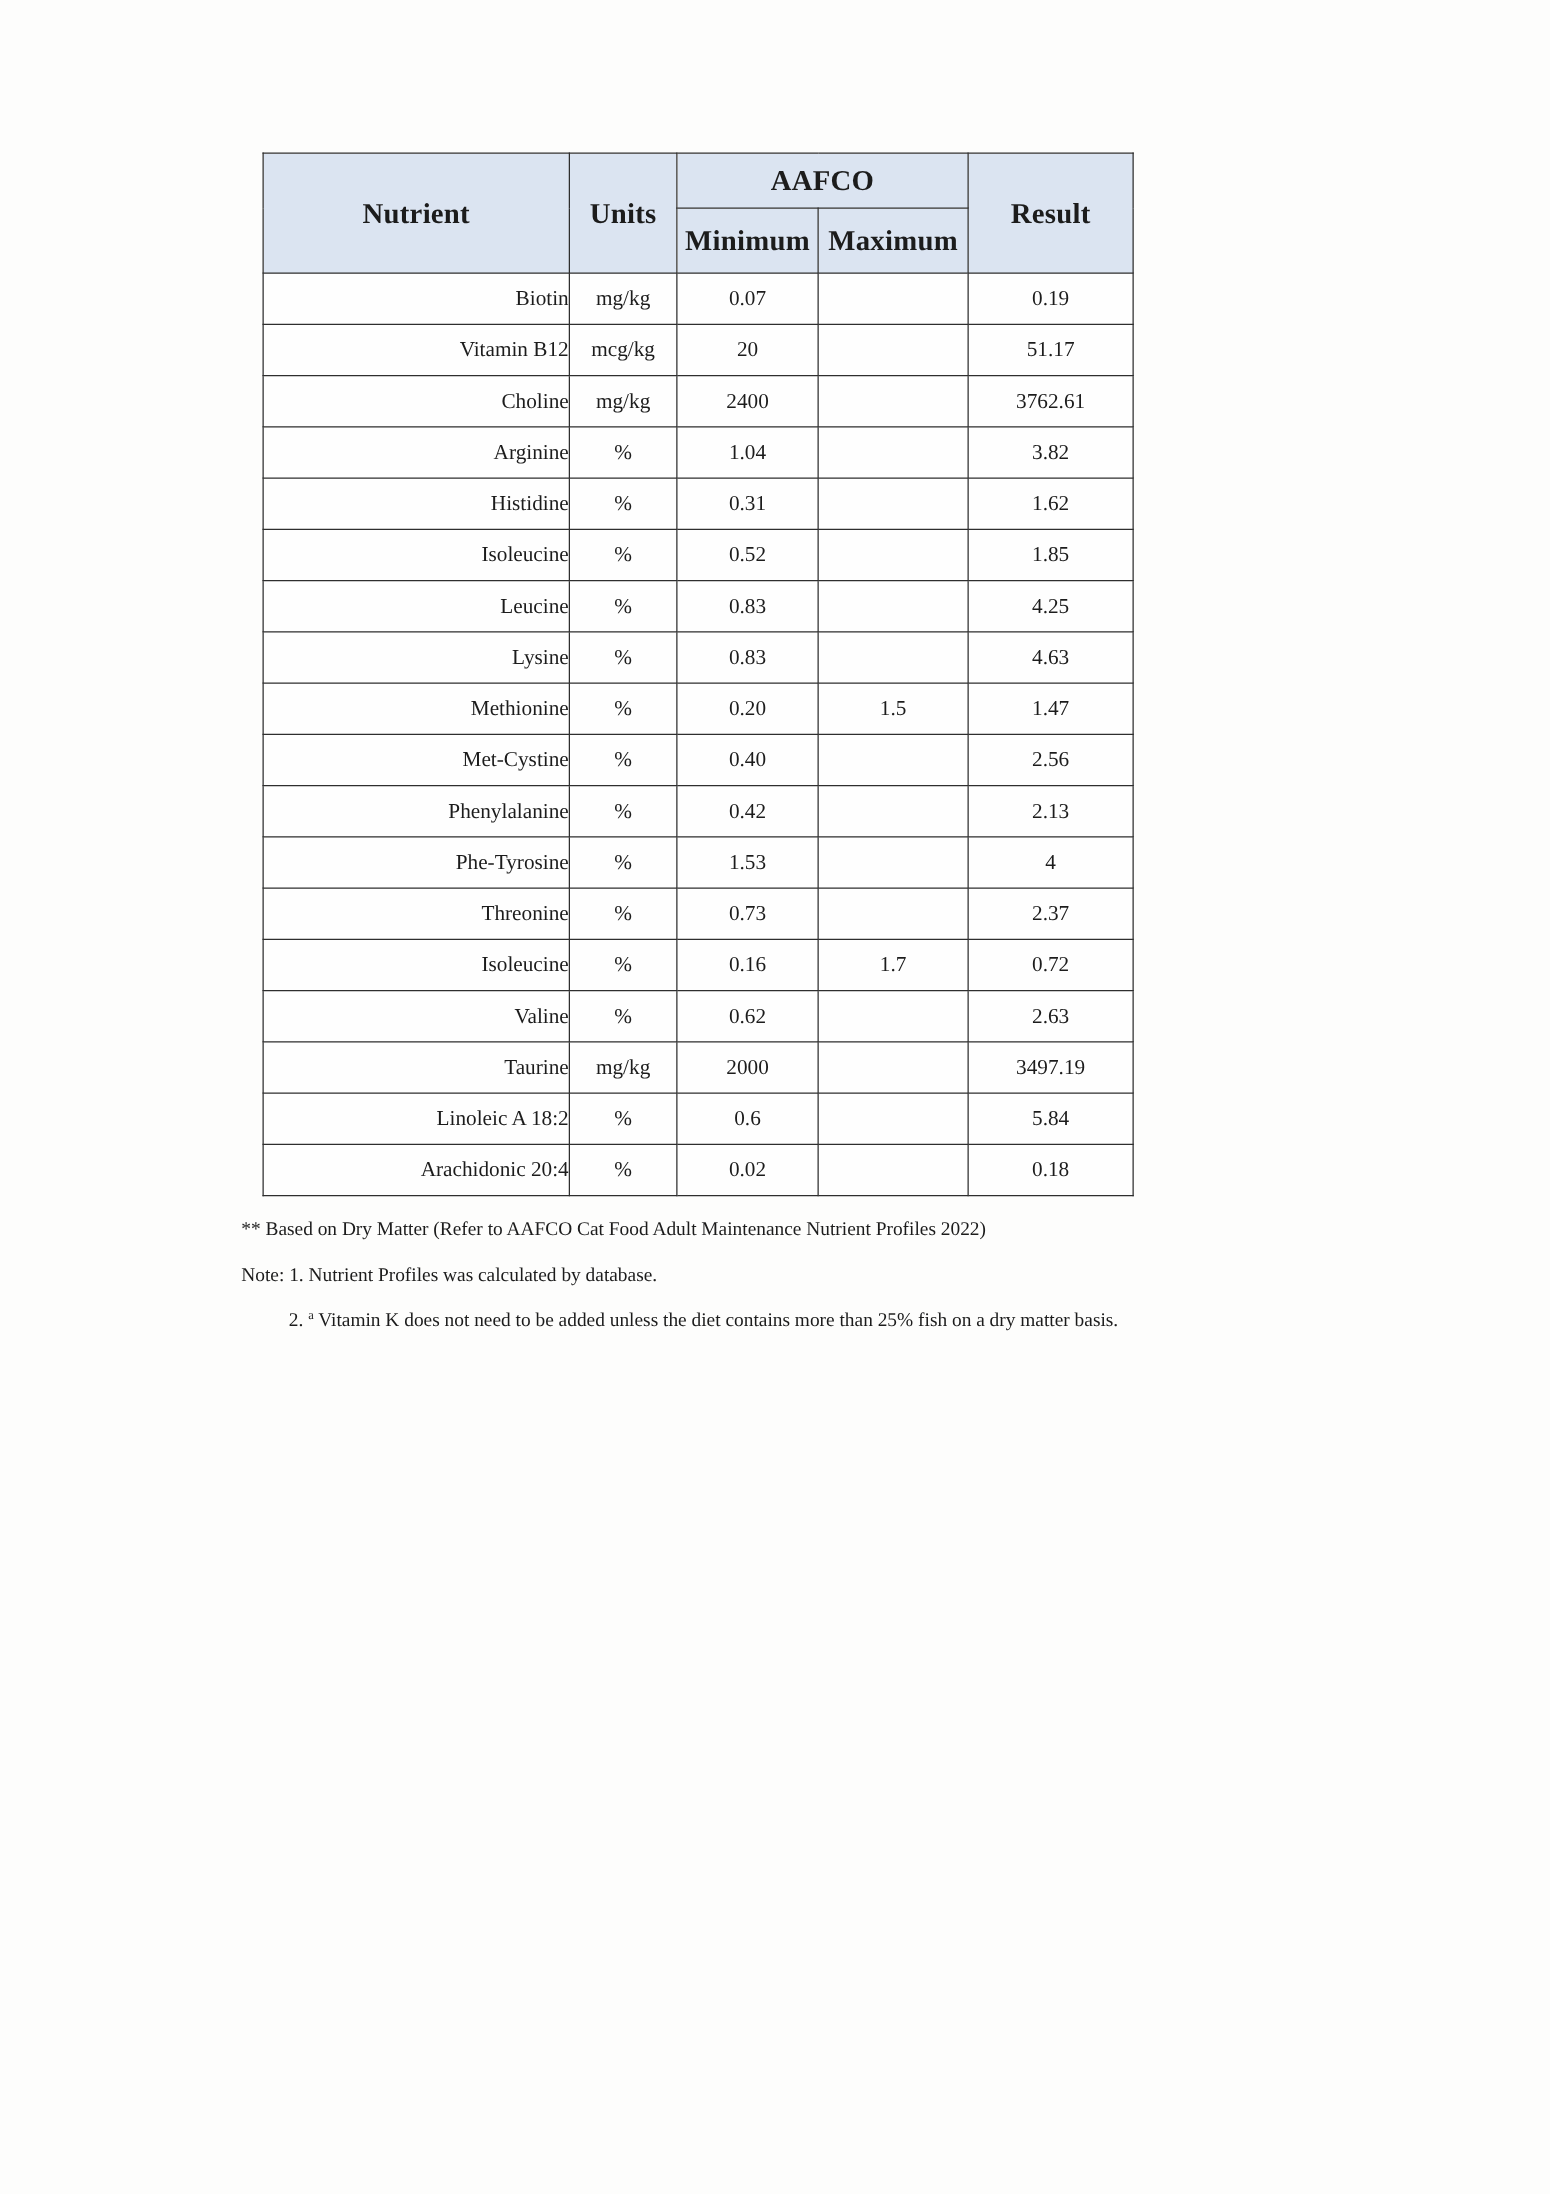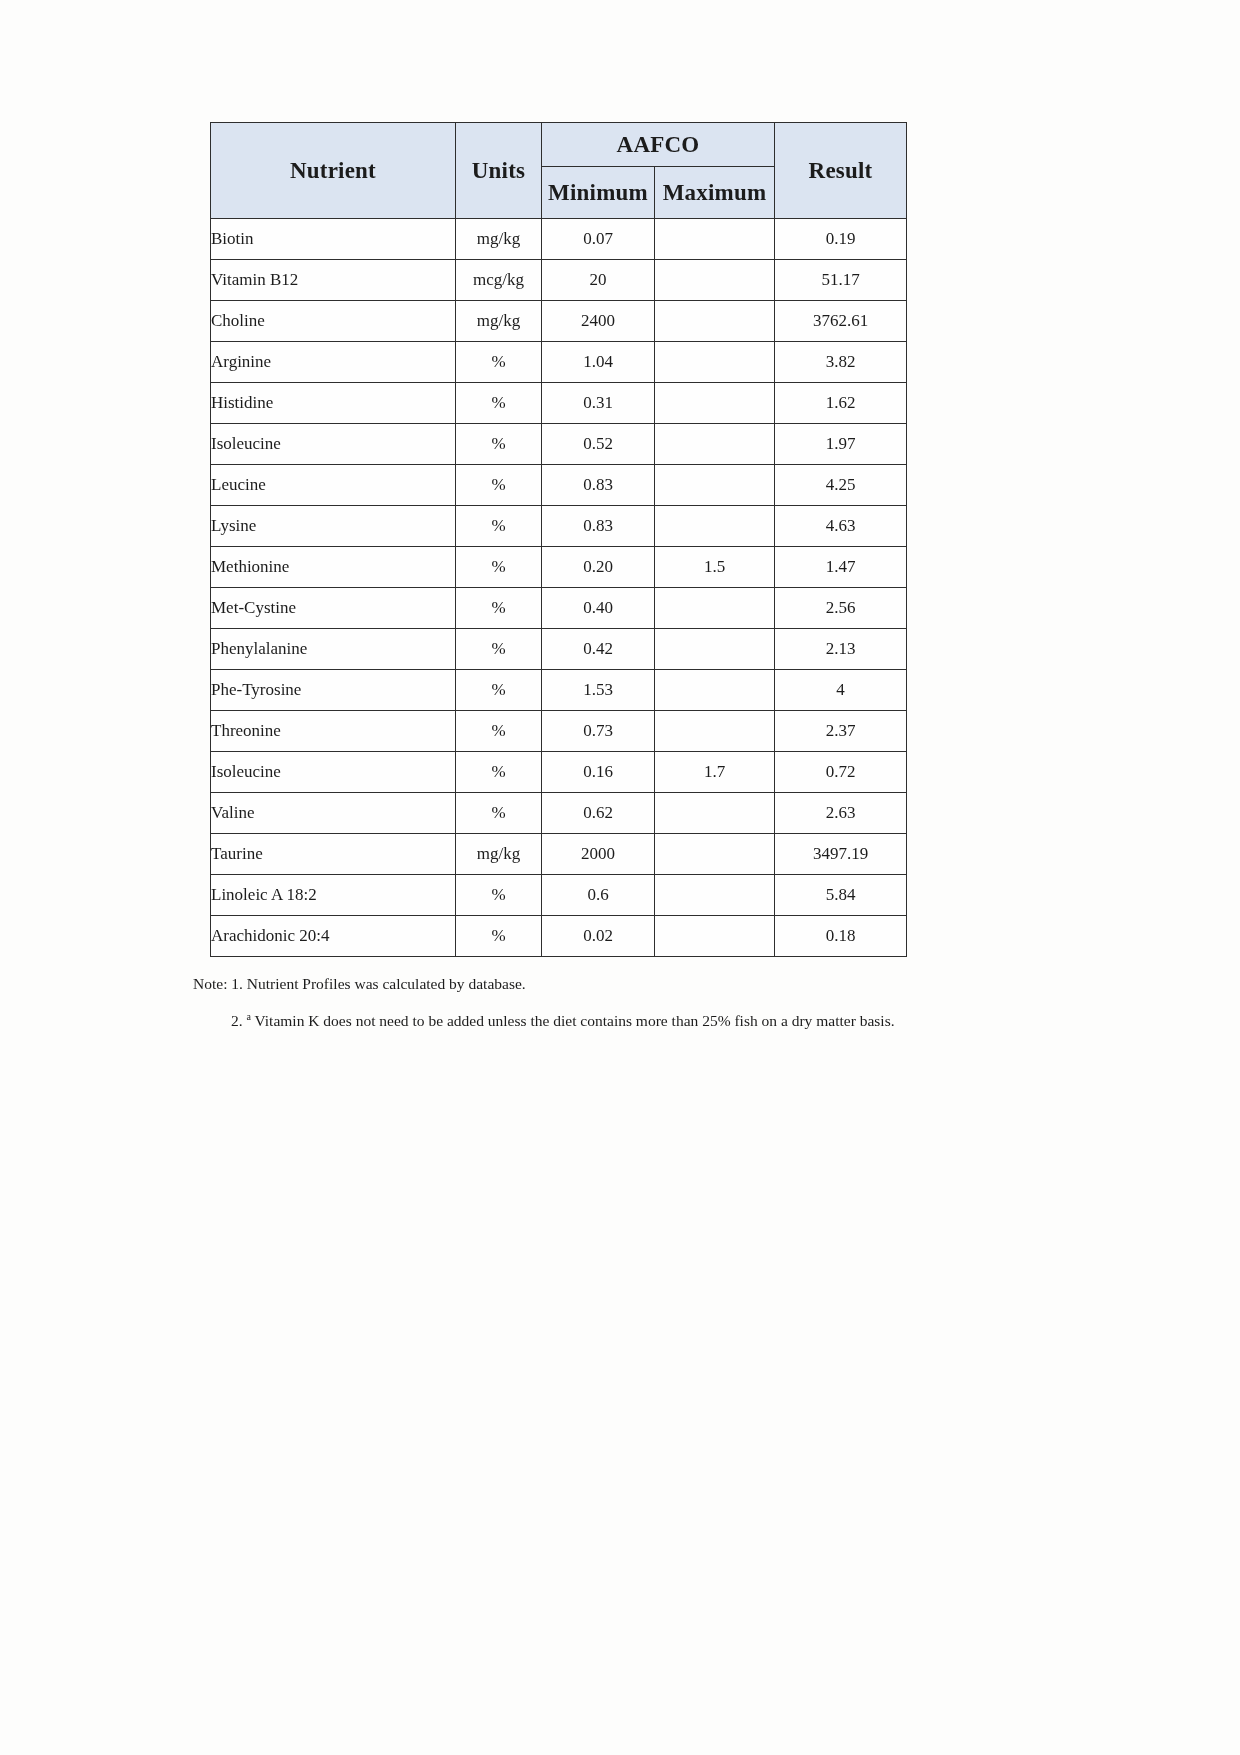--- a/index.html
+++ b/index.html
@@ -41,21 +41,21 @@
   }
   .hdr-row-1 th { height: 44px; }
   .hdr-row-2 th { height: 52px; }
   table.nutrient-table tbody td {
     background: #fefefe;
     font-size: 17px;
     height: 41px;
     padding: 0;
   }
   td.cell-left {
-    text-align: left;
+    text-align: right;
     padding-left: 16px;
   }
   td.cell-center {
     text-align: center;
   }
   .notes {
     position: absolute;
     left: 193px;
     top: 976px;
     width: 940px;
@@ -134,21 +134,21 @@
           <td class="cell-center">%</td>
           <td class="cell-center">0.31</td>
           <td class="cell-center"></td>
           <td class="cell-center">1.62</td>
         </tr>
         <tr>
           <td class="cell-left">Isoleucine</td>
           <td class="cell-center">%</td>
           <td class="cell-center">0.52</td>
           <td class="cell-center"></td>
-          <td class="cell-center">1.97</td>
+          <td class="cell-center">1.85</td>
         </tr>
         <tr>
           <td class="cell-left">Leucine</td>
           <td class="cell-center">%</td>
           <td class="cell-center">0.83</td>
           <td class="cell-center"></td>
           <td class="cell-center">4.25</td>
         </tr>
         <tr>
           <td class="cell-left">Lysine</td>
@@ -224,17 +224,18 @@
           <td class="cell-left">Arachidonic 20:4</td>
           <td class="cell-center">%</td>
           <td class="cell-center">0.02</td>
           <td class="cell-center"></td>
           <td class="cell-center">0.18</td>
         </tr>
       </tbody>
   </table>
 
   <div class="notes">
+    <p class="note-line">** Based on Dry Matter (Refer to AAFCO Cat Food Adult Maintenance Nutrient Profiles 2022)</p>
     <p class="note-line">Note: 1. Nutrient Profiles was calculated by database.</p>
     <p class="note-line indented"><span>2. </span><sup class="note-sup">a</sup><span> Vitamin K does not need to be added unless the diet contains more than 25% fish on a dry matter basis.</span></p>
   </div>
 
 </div>
 
 </body></html>

